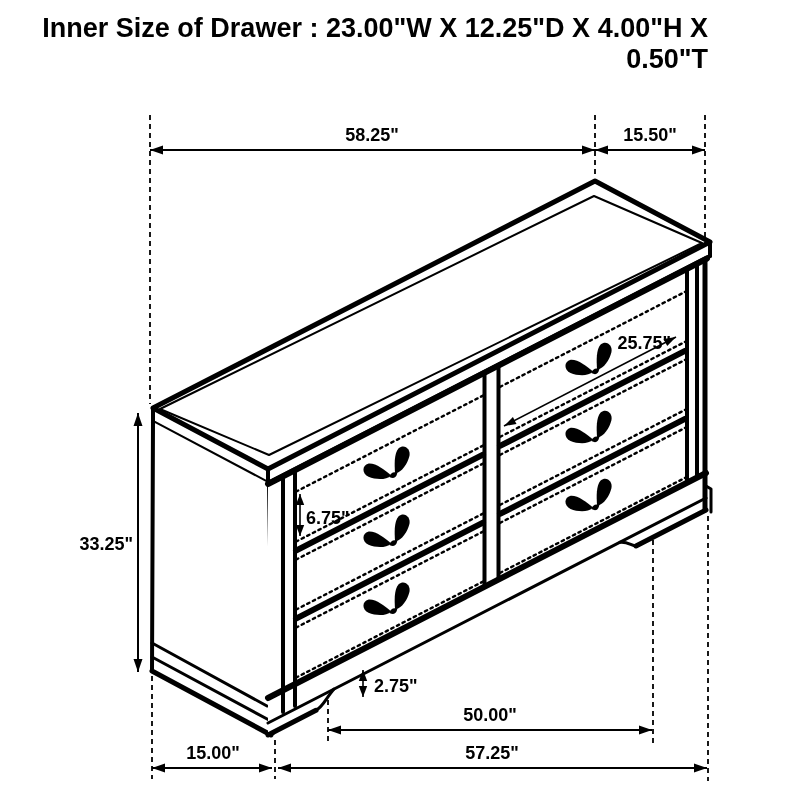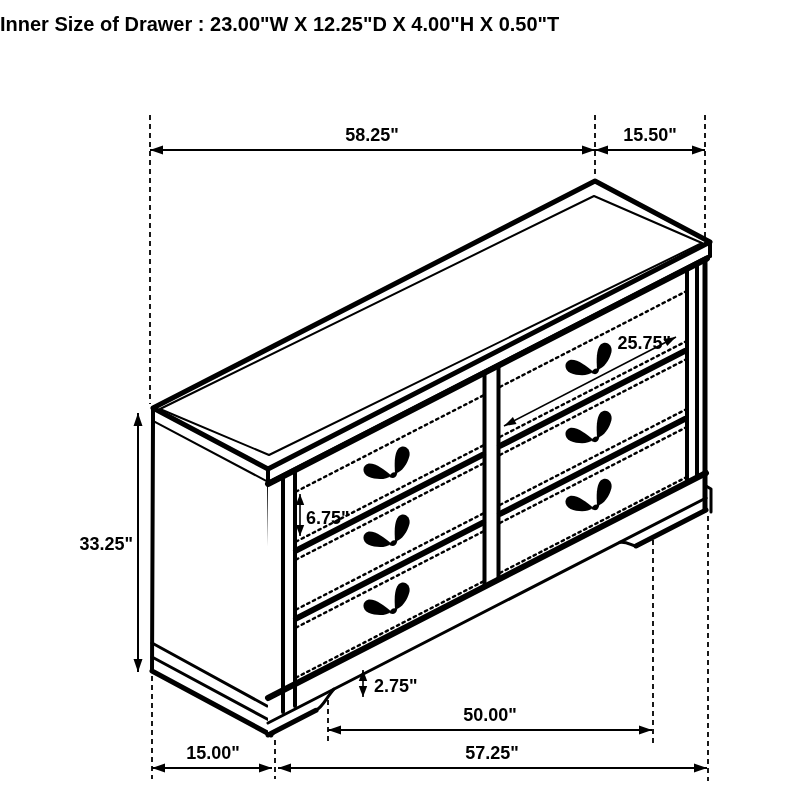--- a/index.html
+++ b/index.html
@@ -1,19 +1,19 @@
 <!DOCTYPE html>
 <html><head>
 <meta charset="utf-8">
 <style>
   html,body{margin:0;padding:0;background:#ffffff;}
   body{width:800px;height:800px;position:relative;overflow:hidden;
        font-family:"Liberation Sans", sans-serif;}
-  .page-title{position:absolute;top:13px;left:0;width:708px;text-align:left;
-       font-size:20px;font-weight:bold;color:#000;letter-spacing:0px;}
+  .page-title{position:absolute;top:13px;left:0;width:708px;text-align:right;
+       font-size:27px;font-weight:bold;color:#000;letter-spacing:0px;}
   svg{position:absolute;top:0;left:0;}
   svg text{font-family:"Liberation Sans", sans-serif;font-size:18px;font-weight:bold;fill:#000;}
   .outline{stroke:#000;fill:none;stroke-linecap:round;stroke-linejoin:round;}
   .fillw{fill:#fff;}
   .dim{stroke:#000;stroke-width:2;fill:none;}
   .thin{stroke:#000;stroke-width:1.6;fill:none;}
   .ext{stroke:#000;stroke-width:1.8;fill:none;stroke-dasharray:5 4;}
   .arr{fill:#000;stroke:none;}
   .bead{stroke:#000;stroke-width:2.4;fill:none;stroke-dasharray:2.5 3.8;stroke-linecap:round;}
 </style>

